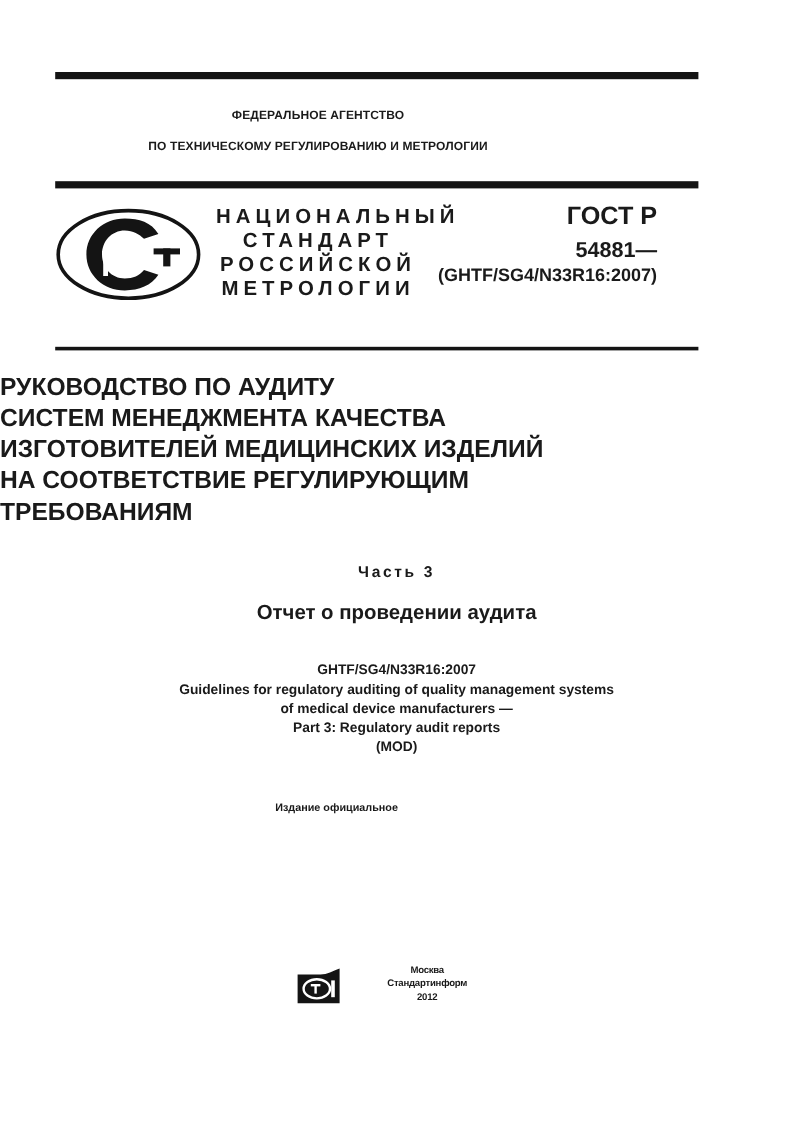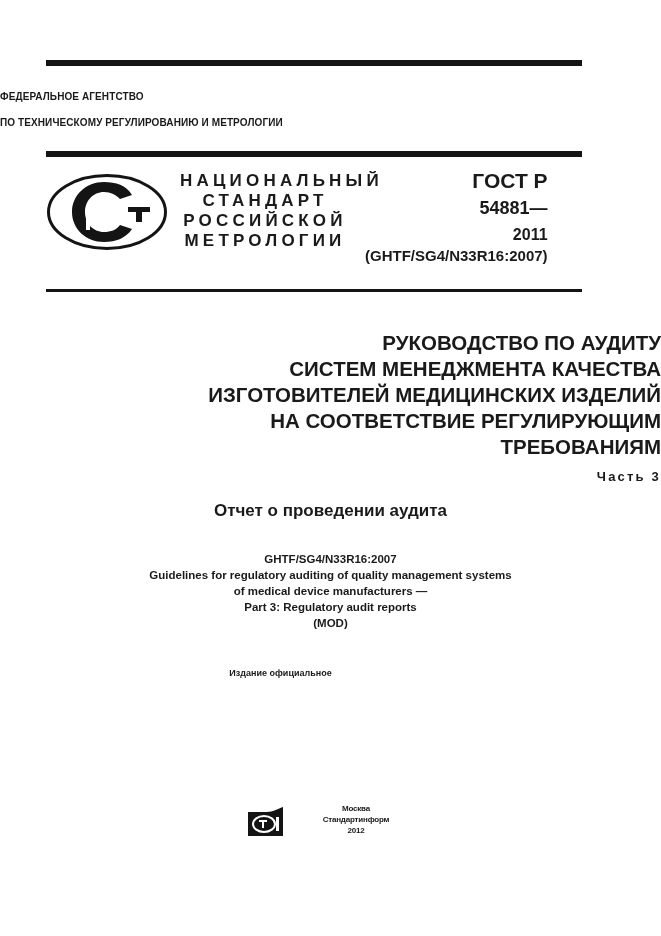--- a/index.html
+++ b/index.html
@@ -2,35 +2,35 @@
 <html><head>
 <meta charset="utf-8">
 <style>
   html, body { margin: 0; padding: 0; background: #ffffff; }
   body { width: 661px; height: 936px; position: relative; overflow: hidden;
          font-family: "Liberation Sans", "DejaVu Sans", sans-serif; color: #1a1a1a; }
   .rule { position: absolute; left: 46px; width: 536px; background: #141414; }
   .rule.r1 { top: 60px; height: 6px; }
   .rule.r2 { top: 151px; height: 6px; }
   .rule.r3 { top: 289px; height: 3px; }
-  .agency { position: absolute; left: 0; width: 530px; 
+  .agency { position: absolute; left: 0; width: 530px; text-align: center;
             font-weight: bold; font-size: 10px; letter-spacing: 0.1px; }
   .agency.l1 { top: 91px; }
   .agency.l2 { top: 117px; }
   .logo { position: absolute; left: 46px; top: 173px; width: 122px; height: 78px; }
   .nat { position: absolute; left: 180px; top: 171px; width: 170px; text-align: center;
          font-weight: bold; font-size: 17px; letter-spacing: 4.2px; line-height: 20px; }
   .gost { position: absolute; left: 365px; top: 168px; font-weight: bold; color: #1a1a1a; text-align: right; }
   .gost .g1 { font-size: 21px; line-height: 26px; }
   .gost .g2 { font-size: 18px; line-height: 24px; margin-top: 2px; }
   .gost .g3 { font-size: 16px; line-height: 22px; margin-top: 4px; }
   .gost .g4 { font-size: 15px; line-height: 19px; }
-  .title { position: absolute; left: 0; width: 661px; top: 330px; text-align: right;
+  .title { position: absolute; left: 0; width: 661px; top: 310px; text-align: left;
            font-weight: bold; font-size: 20.5px; line-height: 26px; }
-  .part { position: absolute; left: 0; width: 661px; top: 469px; text-align: right;
+  .part { position: absolute; left: 0; width: 661px; top: 469px; text-align: center;
           font-weight: bold; font-size: 13px; letter-spacing: 2.2px; }
   .subtitle { position: absolute; left: 0; width: 661px; top: 501px; text-align: center;
               font-weight: bold; font-size: 17px; }
   .eng { position: absolute; left: 0; width: 661px; top: 551px; text-align: center;
          font-weight: bold; font-size: 11.5px; line-height: 16px; }
   .official { position: absolute; left: 0; width: 561px; top: 668px; text-align: center;
               font-weight: bold; font-size: 9px; }
   .pub-logo { position: absolute; left: 247px; top: 806px; width: 38px; height: 32px; }
   .pub { position: absolute; left: 308px; top: 803px; width: 96px; text-align: center;
          font-weight: bold; font-size: 8px; line-height: 11px; letter-spacing: -0.2px; }
@@ -60,21 +60,20 @@
 <div class="nat">
   <div>НАЦИОНАЛЬНЫЙ</div>
   <div>СТАНДАРТ</div>
   <div>РОССИЙСКОЙ</div>
   <div>МЕТРОЛОГИИ</div>
 </div>
 
 <div class="gost">
   <div class="g1">ГОСТ Р</div>
   <div class="g2">54881—</div>
-  <div class="g3">2011</div>
   <div class="g4">(GHTF/SG4/N33R16:2007)</div>
 </div>
 
 <div class="rule r3"></div>
 
 <div class="title">
   <div>РУКОВОДСТВО ПО АУДИТУ</div>
   <div>СИСТЕМ МЕНЕДЖМЕНТА КАЧЕСТВА</div>
   <div>ИЗГОТОВИТЕЛЕЙ МЕДИЦИНСКИХ ИЗДЕЛИЙ</div>
   <div>НА СООТВЕТСТВИЕ РЕГУЛИРУЮЩИМ</div>

